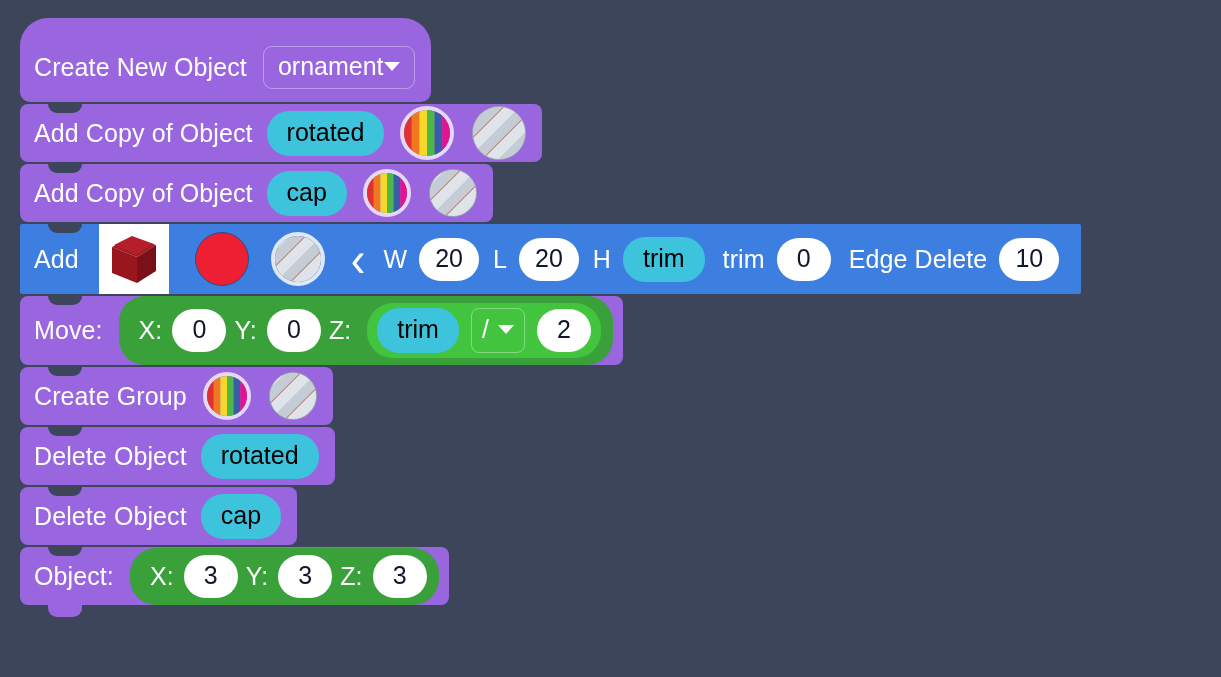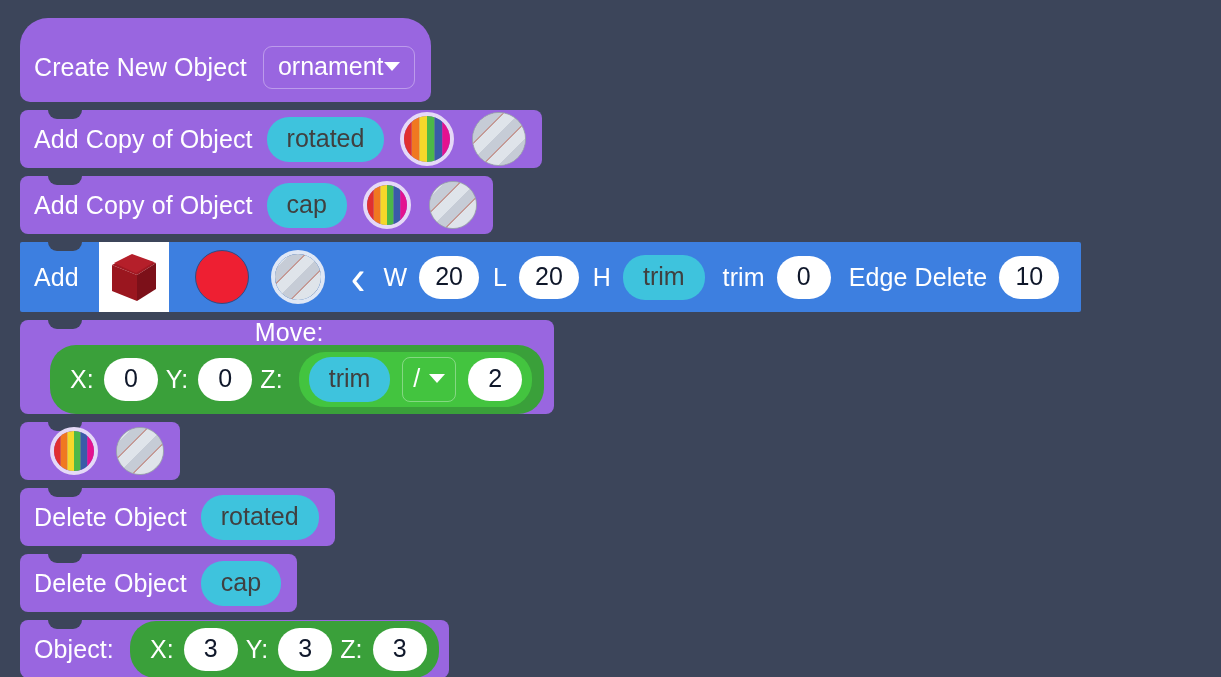--- a/index.html
+++ b/index.html
@@ -13,21 +13,21 @@
   .script{position:absolute;left:20px;top:18px;}
 
   
   .block{
     position:relative;
     display:flex;align-items:center;
     box-sizing:border-box;
     color:#ffffff;
     min-height:58px;
     padding:0 16px 0 14px;
-    margin-bottom:8px;
+    margin-bottom:2px;
     width:max-content;
   }
   .block .lbl{font-size:25px;line-height:1;white-space:nowrap;letter-spacing:.1px;}
 
   .purple{background:#9966e0;border-radius:8px;}
   .blue  {background:#3d7fe0;border-radius:2px;}
 
   
   .hat{border-radius:28px 28px 10px 10px;padding-top:26px;min-height:84px;align-items:flex-end;padding-bottom:9px;}
   .hat .row-inner{display:flex;align-items:center;padding-bottom:4px;}
@@ -38,21 +38,21 @@
     background:#3c455a;border-radius:0 0 9px 9px;
   }
   
   .notch-bottom{
     position:absolute;left:28px;bottom:-12px;width:34px;height:13px;
     background:#9966e0;border-radius:0 0 9px 9px;
   }
 
   
   .pill-cyan{
-    background:#3ec3dd;color:#404040;font-size:25px;
+    background:#3ec3dd;color:#000000;font-size:25px;
     border-radius:22px;padding:7px 20px 9px;margin-left:14px;
     display:inline-flex;align-items:center;justify-content:center;
     min-width:58px;box-sizing:border-box;white-space:nowrap;
   }
   .pill-cyan.tight{margin-left:12px;}
 
   .num{
     background:#ffffff;color:#0f172a;font-size:25px;
     border-radius:22px;padding:6px 16px 8px;
     display:inline-flex;align-items:center;justify-content:center;
@@ -207,21 +207,21 @@
     <span class="lbl lbl-ml-s">H</span>
     <span class="pill-cyan tight">trim</span>
 
     <span class="lbl lbl-ml">trim</span>
     <span class="num num-ml">0</span>
 
     <span class="lbl lbl-ml">Edge Delete</span>
     <span class="num num-ml">10</span>
   </div>
 
-  <div class="block purple" style="padding-right:10px;flex-direction:column;">
+  <div class="block purple" style="padding-right:10px;">
     <span class="notch-top"></span>
     <span class="lbl">Move:</span>
     <span class="green-group">
       <span class="lbl ax">X:</span>
       <span class="num">0</span>
       <span class="lbl ax">Y:</span>
       <span class="num">0</span>
       <span class="lbl ax">Z:</span>
       <span class="green-bright">
         <span class="pill-cyan" style="margin-left:0;">trim</span>
@@ -229,20 +229,21 @@
           <span>/</span>
           <span class="caret"></span>
         </span>
         <span class="num" style="margin-left:12px;">2</span>
       </span>
     </span>
   </div>
 
   <div class="block purple">
     <span class="notch-top"></span>
+    <span class="lbl">Create Group</span>
     <span class="icon-ring small">
       <svg class="rainbow" viewBox="0 0 48 48" preserveAspectRatio="none" aria-hidden="true">
         <rect x="0" y="0" width="8" height="48" fill="#e03030"></rect>
         <rect x="8" y="0" width="8" height="48" fill="#f07820"></rect>
         <rect x="16" y="0" width="8" height="48" fill="#f5d82a"></rect>
         <rect x="24" y="0" width="8" height="48" fill="#4cb848"></rect>
         <rect x="32" y="0" width="8" height="48" fill="#3a5ba8"></rect>
         <rect x="40" y="0" width="8" height="48" fill="#e3128f"></rect>
       </svg>
     </span>

